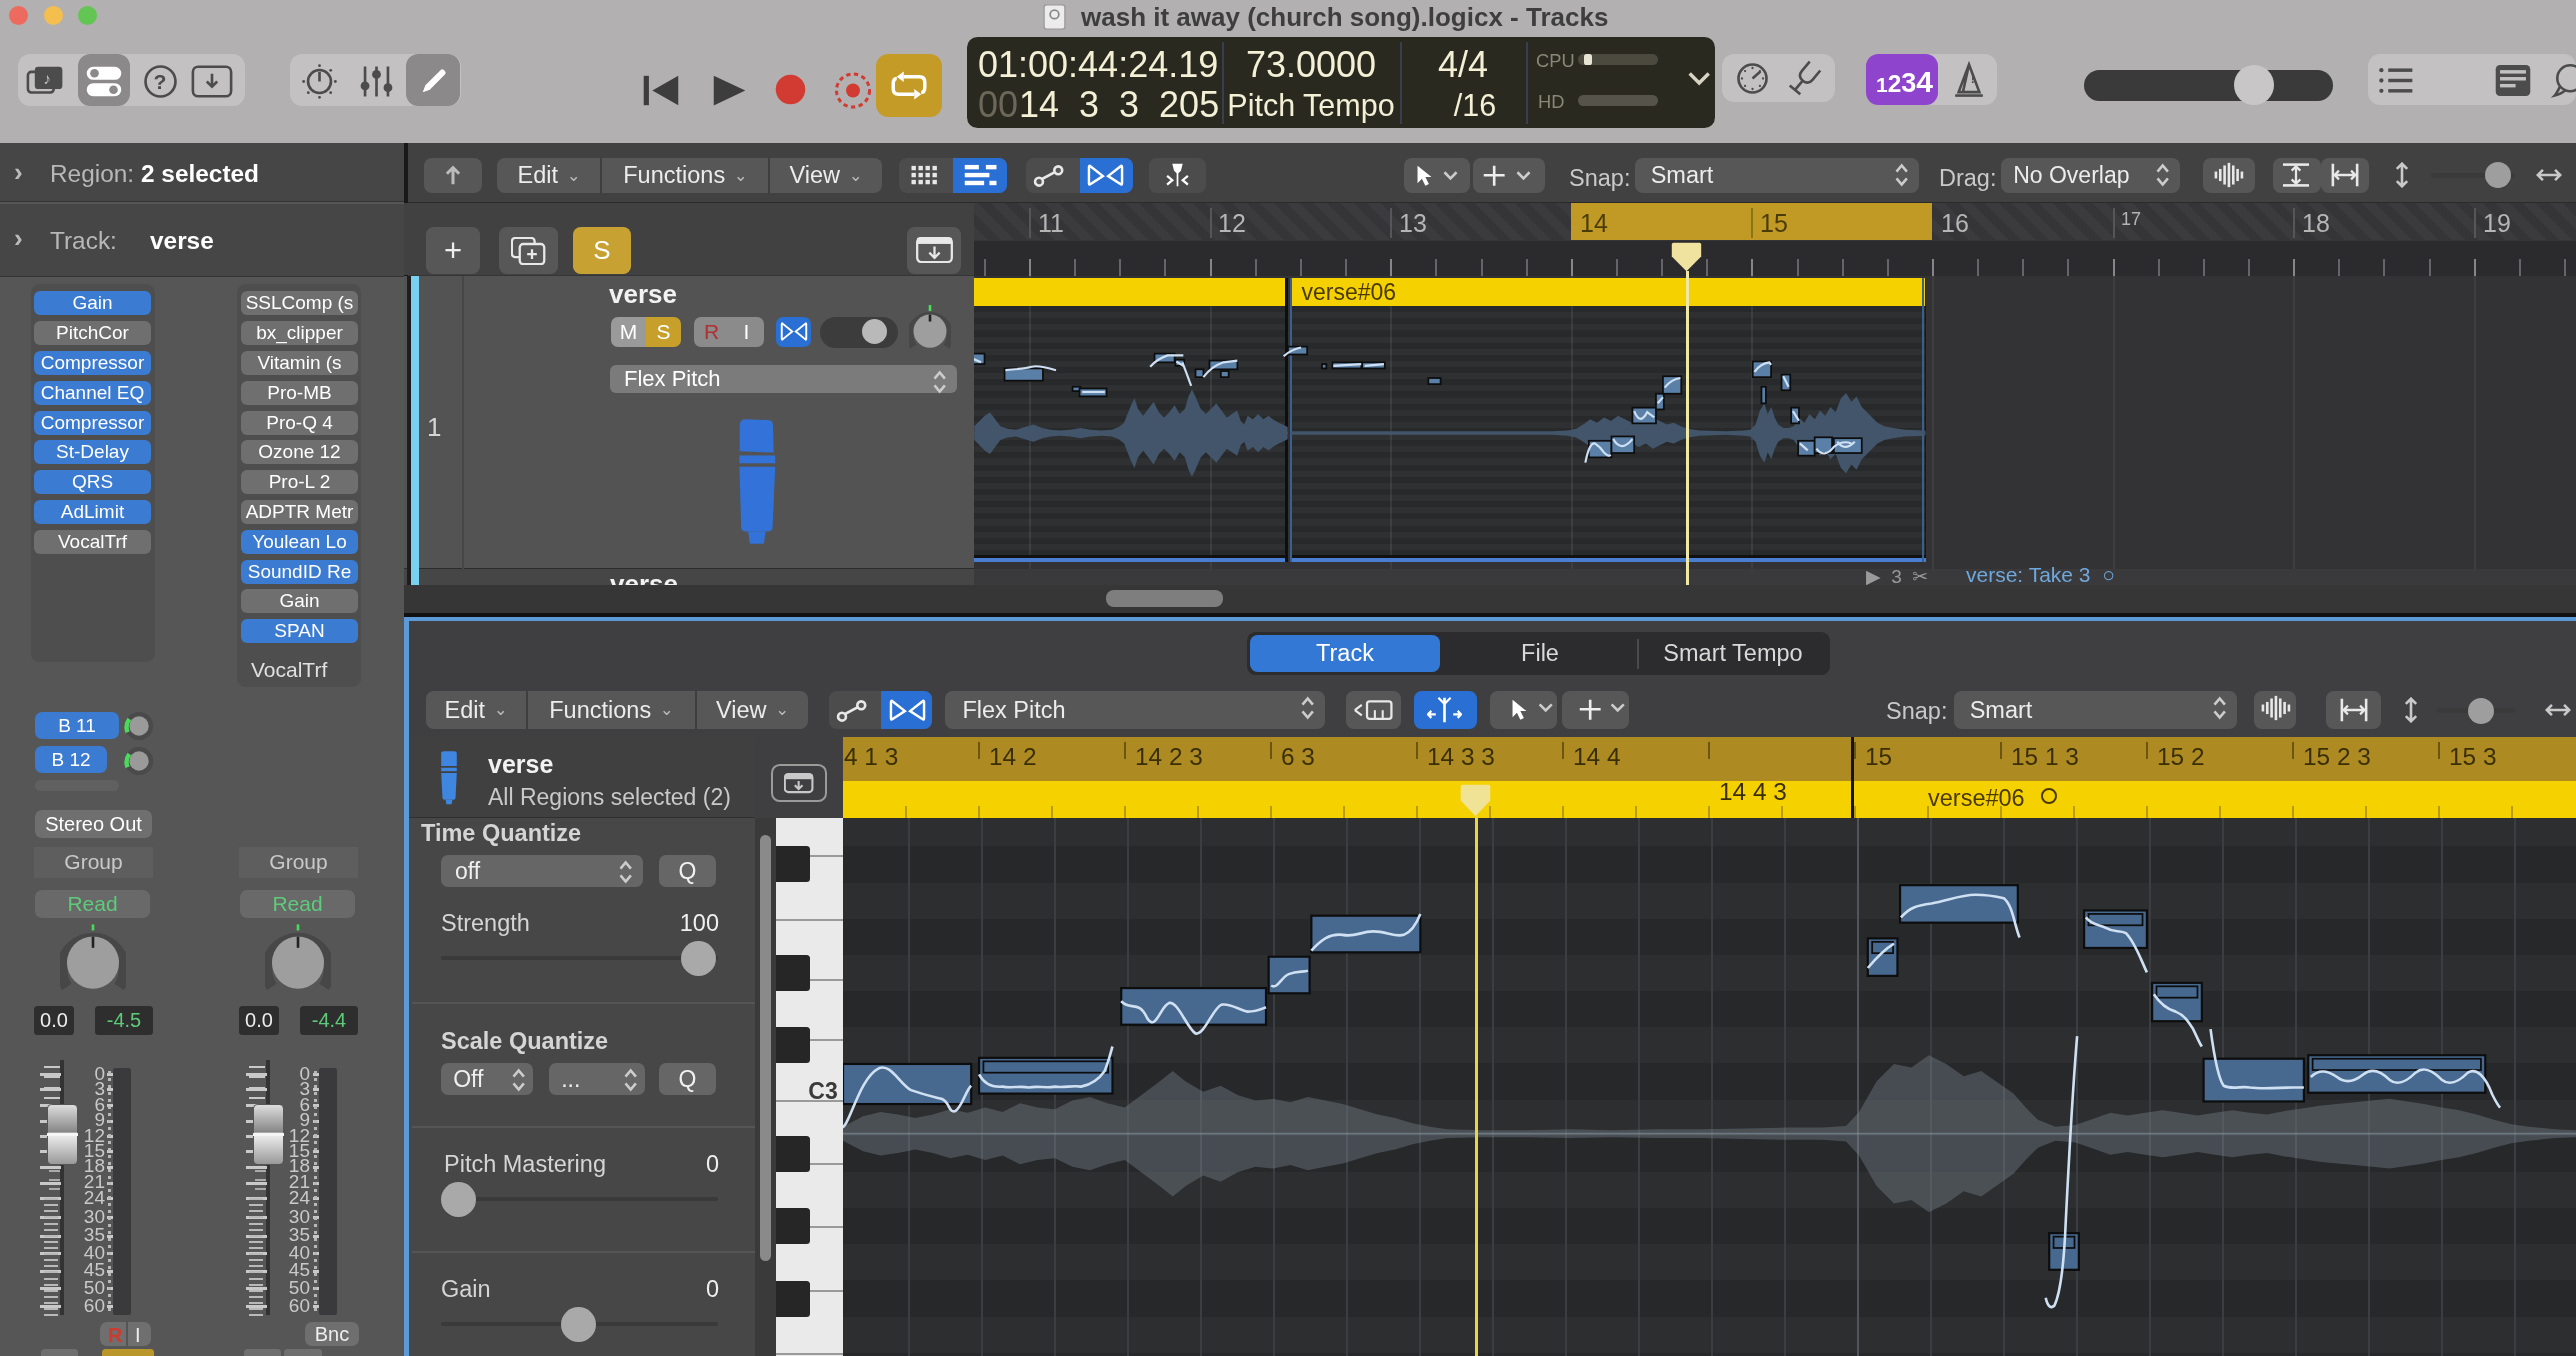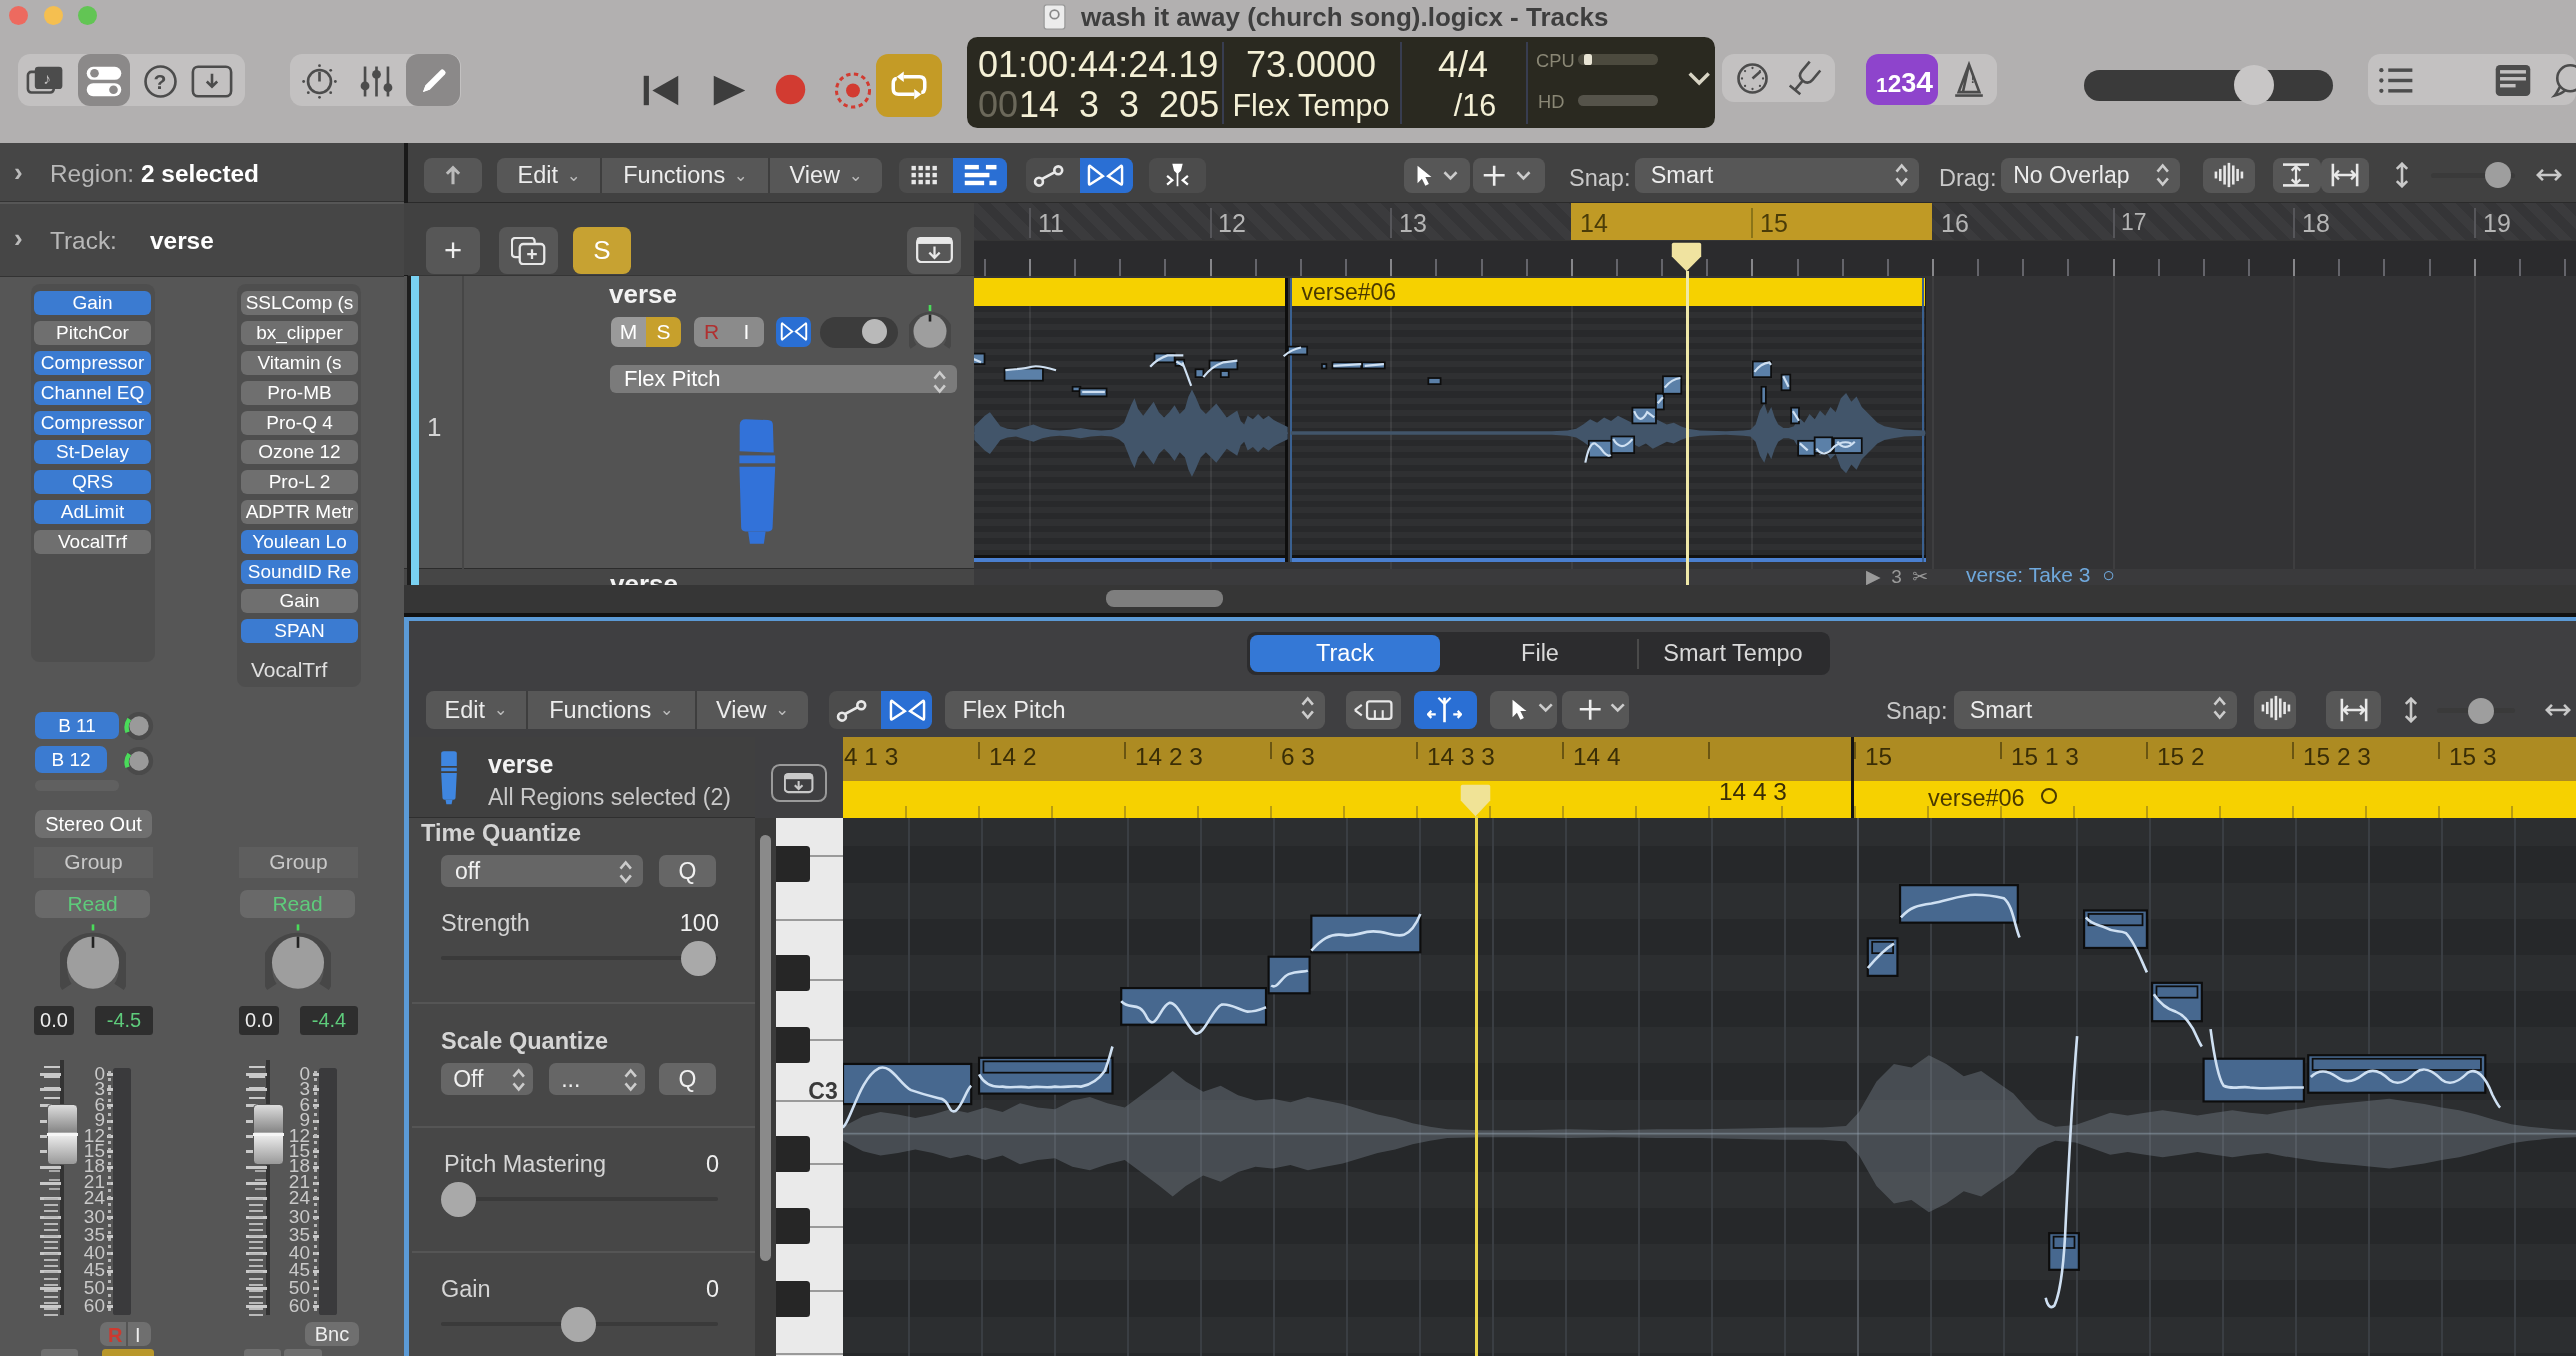--- a/index.html
+++ b/index.html
@@ -80,21 +80,21 @@
     <path d="M18 4 L10 10 L18 16 Z" fill="#fff"></path>
   </svg>
 <div style="position:absolute;left:967px;top:37px;width:748px;height:91px;background:#2a2920;border-radius:10.5px;"></div>
 <div style="position:absolute;left:1222px;top:42px;width:1.7px;height:82px;background:#383d50;"></div>
 <div style="position:absolute;left:1400px;top:42px;width:1.7px;height:82px;background:#383d50;"></div>
 <div style="position:absolute;left:1526px;top:42px;width:1.7px;height:82px;background:#383d50;"></div>
 <div style="position:absolute;left:978px;top:44px;font-size:36px;color:#f4f0d6;white-space:nowrap;">01:00:44:24.19</div>
 <div style="position:absolute;left:978px;top:84px;font-size:36px;color:#6b685a;white-space:nowrap;">00</div>
 <div style="position:absolute;left:1019px;top:84px;font-size:36px;color:#f4f0d6;white-space:nowrap;">14&nbsp; 3&nbsp; 3&nbsp; 205</div>
 <div style="position:absolute;left:1311px;top:44px;font-size:36px;color:#f4f0d6;white-space:nowrap;transform:translateX(-50%);">73.0000</div>
-<div style="position:absolute;left:1311px;top:88px;font-size:30.5px;color:#f4f0d6;white-space:nowrap;transform:translateX(-50%);">Flex Tempo</div>
+<div style="position:absolute;left:1311px;top:88px;font-size:30.5px;color:#f4f0d6;white-space:nowrap;transform:translateX(-50%);">Pitch Tempo</div>
 <div style="position:absolute;left:1463px;top:44px;font-size:36px;color:#f4f0d6;white-space:nowrap;transform:translateX(-50%);">4/4</div>
 <div style="position:absolute;left:1475px;top:88px;font-size:30.5px;color:#f4f0d6;white-space:nowrap;transform:translateX(-50%);">/16</div>
 <div style="position:absolute;left:1536px;top:50px;font-size:18.3px;color:#8a8775;white-space:nowrap;">CPU</div>
 <div style="position:absolute;left:1538px;top:91px;font-size:18.3px;color:#8a8775;white-space:nowrap;">HD</div>
 <div style="position:absolute;left:1578px;top:54px;width:80px;height:11.3px;background:#4c4a3e;border-radius:5.2px;"></div>
 <div style="position:absolute;left:1584px;top:54px;width:7.8px;height:11.3px;background:#e8e4d4;border-radius:2.6px;"></div>
 <div style="position:absolute;left:1578px;top:95px;width:80px;height:11.3px;background:#55534a;border-radius:5.2px;"></div>
 <svg style="position:absolute;left:1687px;top:70px;" width="24.4" height="19" viewBox="0 0 28 22">
     <path d="M3 4 L14 15 L25 4" stroke="#d8d4c4" stroke-width="4" fill="none"></path>
   </svg>
@@ -569,21 +569,21 @@
 <div style="position:absolute;left:1210px;top:208px;width:1.7px;height:30px;background:#56565a;"></div>
 <div style="position:absolute;left:1218px;top:209px;font-size:25px;color:#b5b5b5;white-space:nowrap;">12</div>
 <div style="position:absolute;left:1390px;top:208px;width:1.7px;height:30px;background:#56565a;"></div>
 <div style="position:absolute;left:1399px;top:209px;font-size:25px;color:#b5b5b5;white-space:nowrap;">13</div>
 <div style="position:absolute;left:1580px;top:209px;font-size:25px;color:#4a3c08;white-space:nowrap;">14</div>
 <div style="position:absolute;left:1751px;top:208px;width:1.7px;height:30px;background:#8a7418;"></div>
 <div style="position:absolute;left:1751px;top:208px;width:1.7px;height:30px;background:#8a7418;"></div>
 <div style="position:absolute;left:1760px;top:209px;font-size:25px;color:#4a3c08;white-space:nowrap;">15</div>
 <div style="position:absolute;left:1941px;top:209px;font-size:25px;color:#b5b5b5;white-space:nowrap;">16</div>
 <div style="position:absolute;left:2113px;top:208px;width:1.7px;height:30px;background:#56565a;"></div>
-<div style="position:absolute;left:2121px;top:209px;font-size:23px;color:#b5b5b5;white-space:nowrap;">17</div>
+<div style="position:absolute;left:2121px;top:209px;font-size:18px;color:#b5b5b5;white-space:nowrap;">17</div>
 <div style="position:absolute;left:2293px;top:208px;width:1.7px;height:30px;background:#56565a;"></div>
 <div style="position:absolute;left:2302px;top:209px;font-size:25px;color:#b5b5b5;white-space:nowrap;">18</div>
 <div style="position:absolute;left:2474px;top:208px;width:1.7px;height:30px;background:#56565a;"></div>
 <div style="position:absolute;left:2483px;top:209px;font-size:25px;color:#b5b5b5;white-space:nowrap;">19</div>
 <div style="position:absolute;left:984px;top:259px;width:1.7px;height:16.6px;background:#64646a;"></div>
 <div style="position:absolute;left:1029px;top:259px;width:1.7px;height:16.6px;background:#86868a;"></div>
 <div style="position:absolute;left:1074px;top:259px;width:1.7px;height:16.6px;background:#64646a;"></div>
 <div style="position:absolute;left:1119px;top:259px;width:1.7px;height:16.6px;background:#64646a;"></div>
 <div style="position:absolute;left:1164px;top:259px;width:1.7px;height:16.6px;background:#64646a;"></div>
 <div style="position:absolute;left:1210px;top:259px;width:1.7px;height:16.6px;background:#86868a;"></div>

